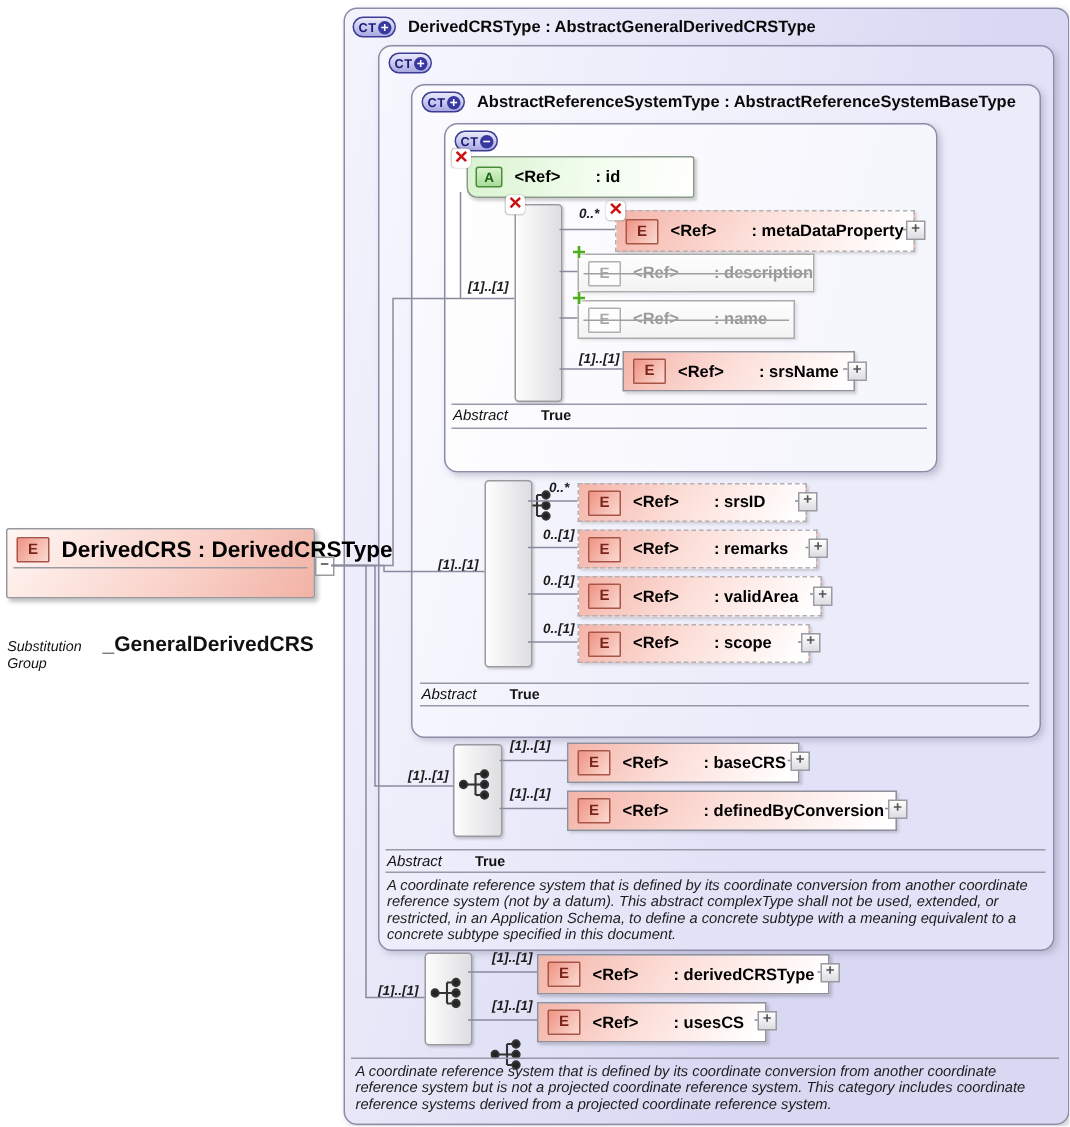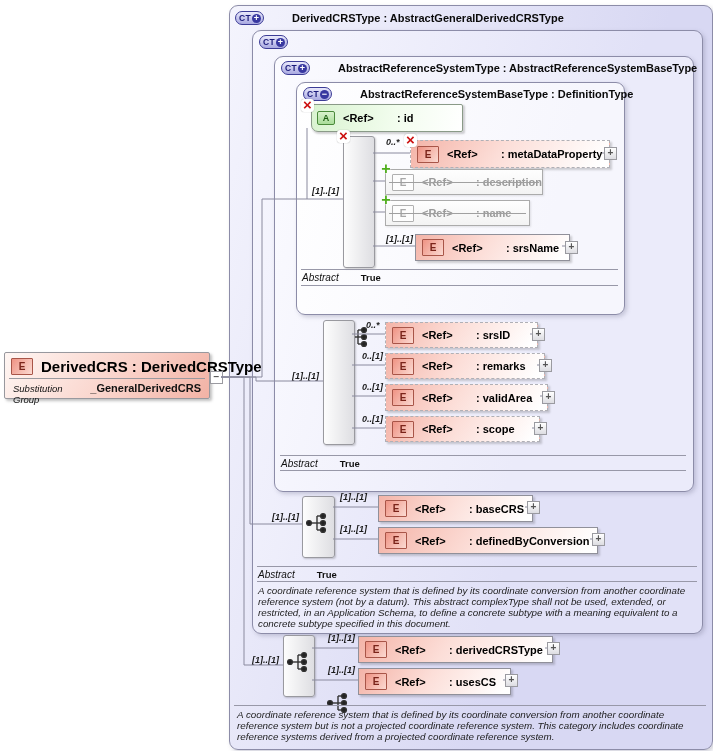--- a/index.html
+++ b/index.html
@@ -12,21 +12,21 @@
   .b2{background:linear-gradient(105deg,#f7f7fe 0%,#e1e1f7 65%);}
   .b3{background:linear-gradient(105deg,#fbfbff 0%,#ebebfa 65%);}
   .b4{background:linear-gradient(105deg,#ffffff 0%,#f6f6fd 75%);}
   .thdr{position:absolute;display:flex;align-items:center;gap:8px;height:18px;}
   .ct-icon{display:inline-flex;align-items:center;gap:1px;height:12px;padding:0 2px 0 3px;
            border:1.5px solid #3c3c96;border-radius:8px;
            background:linear-gradient(180deg,#e9e9fb,#a9a9e1);}
   .ct-txt{font-size:8.5px;font-weight:bold;color:#1a1a7a;letter-spacing:.3px;}
   .ct-badge{width:9px;height:9px;border-radius:50%;background:#3838a0;color:#fff;
             font-size:9px;line-height:8px;font-weight:bold;text-align:center;}
-  .hdr-text{font-size:11px;font-weight:bold;color:#0a0a0a;white-space:nowrap;margin-left:20px;}
+  .hdr-text{font-size:11px;font-weight:bold;color:#0a0a0a;white-space:nowrap;}
   
   .seq{position:absolute;width:30px;border:1px solid #99999f;border-radius:3px;
        background:linear-gradient(90deg,#fdfdfd,#dedee2);box-shadow:1px 1px 2px rgba(0,0,0,.2);}
   .seq svg{position:absolute;left:3px;}
   
   .elem{position:absolute;display:flex;align-items:center;padding-left:6px;
         background:linear-gradient(125deg,#f4b4a8 0%,#fcded8 45%,#ffffff 95%);
         border:1px solid #90909a;box-shadow:1.5px 1.5px 2px rgba(0,0,0,.18);}
   .elem.dashed{border:1px dashed #b0b0b6;}
   .elem.disabled{background:linear-gradient(180deg,#fefefe,#f3f3f3);border:1px solid #ababab;
@@ -68,21 +68,21 @@
   .annot{position:absolute;font-size:9.8px;font-style:italic;color:#1c1c1c;line-height:11px;}
   
   .src-box{position:absolute;left:4px;top:352px;width:204px;height:45px;border:1px solid #98989e;
            background:linear-gradient(125deg,#fff6f3 0%,#f9d0c7 60%,#f2b2a5 100%);
            box-shadow:2px 2px 3px rgba(0,0,0,.25);border-radius:2px;}
   .src-title{display:flex;align-items:center;padding:5px 6px 3px 6px;}
   .src-title .ename{font-size:15px;}
   .src-sep{height:1px;background:#9a9aa0;margin:0 4px;}
   .src-sub{display:flex;align-items:baseline;gap:14px;padding:3px 8px 0 8px;justify-content:center;}
   .src-sub .lbl{font-size:9.5px;font-style:italic;color:#111;}
-  .src-sub .val{font-size:11px;font-weight:bold;color:#111;}
+  .src-sub .val{font-size:14px;font-weight:bold;color:#111;margin-top:39px;}
   .minus-box{position:absolute;left:210px;top:371px;width:11px;height:11px;border:1px solid #9a9aa0;
              background:#fff;color:#555;font-size:10px;line-height:9px;text-align:center;font-weight:bold;}
   #wires{position:absolute;left:0;top:0;z-index:5;pointer-events:none;}
   .lines path{fill:none;stroke:#8a8a9e;stroke-width:1;}
 </style>
 </head>
 <body>
 
 <div id="stage">
 
@@ -109,21 +109,20 @@
         <span class="ct-txt">CT</span>
         <span class="ct-badge">+</span>
       </span>
     <span class="hdr-text">AbstractReferenceSystemType : AbstractReferenceSystemBaseType</span>
   </div>
   <div class="thdr" style="left:303px;top:85px;">
     <span class="ct-icon">
         <span class="ct-txt">CT</span>
         <span class="ct-badge">−</span>
       </span>
-    <span class="hdr-text">AbstractReferenceSystemBaseType : DefinitionType</span>
   </div>
 
   <svg id="wires" width="713" height="751" class="lines">
     <path d="M221 377 H244 V665 H283"></path>
     <path d="M221 377 H250 V524 H302"></path>
     <path d="M221 377 H256 V381 H323"></path>
     <path d="M221 377 H262 V199 H343"></path>
     <path d="M307 199 V128"></path>
     <path d="M373 153 H410"></path>
       <path d="M373 181 H385"></path>

